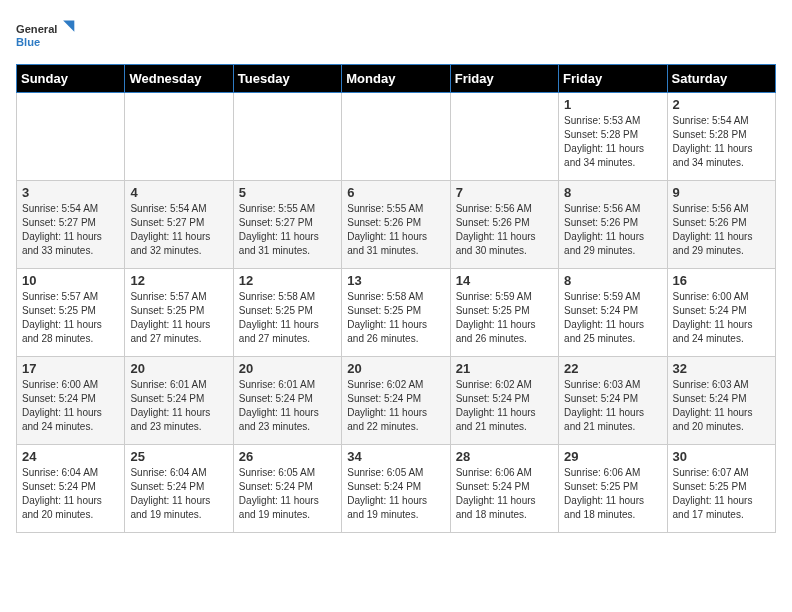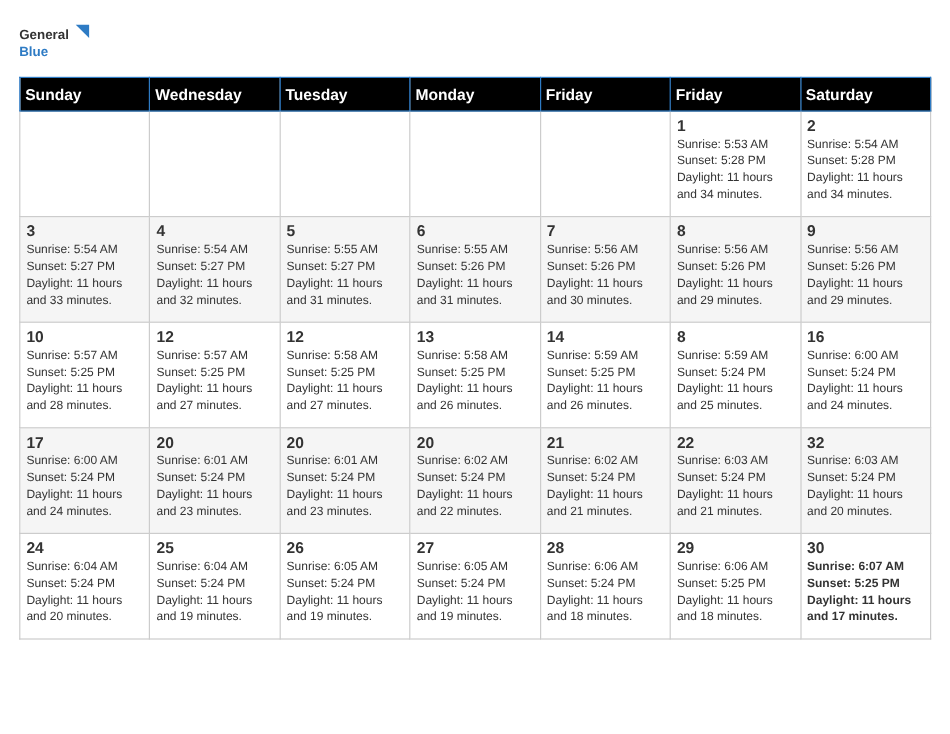--- a/index.html
+++ b/index.html
@@ -295,21 +295,21 @@
 and 19 minutes.</div>
         </td>
         <td>
           <span class="day-num">26</span>
           <div class="day-info" style="white-space: pre-line;">Sunrise: 6:05 AM
 Sunset: 5:24 PM
 Daylight: 11 hours
 and 19 minutes.</div>
         </td>
         <td>
-          <span class="day-num">27</span>
+          <span class="day-num">34</span>
           <div class="day-info" style="white-space: pre-line;">Sunrise: 6:05 AM
 Sunset: 5:24 PM
 Daylight: 11 hours
 and 19 minutes.</div>
         </td>
         <td>
           <span class="day-num">28</span>
           <div class="day-info" style="white-space: pre-line;">Sunrise: 6:06 AM
 Sunset: 5:24 PM
 Daylight: 11 hours
@@ -317,20 +317,20 @@
         </td>
         <td>
           <span class="day-num">29</span>
           <div class="day-info" style="white-space: pre-line;">Sunrise: 6:06 AM
 Sunset: 5:25 PM
 Daylight: 11 hours
 and 18 minutes.</div>
         </td>
         <td>
           <span class="day-num">30</span>
-          <div class="day-info" style="white-space: pre-line; font-weight: bold;">Sunrise: 6:07 AM
+          <div class="day-info" style="white-space: pre-line;">Sunrise: 6:07 AM
 Sunset: 5:25 PM
 Daylight: 11 hours
 and 17 minutes.</div>
         </td>
       </tr>
     </tbody>
 </table>
 
 </body></html>

